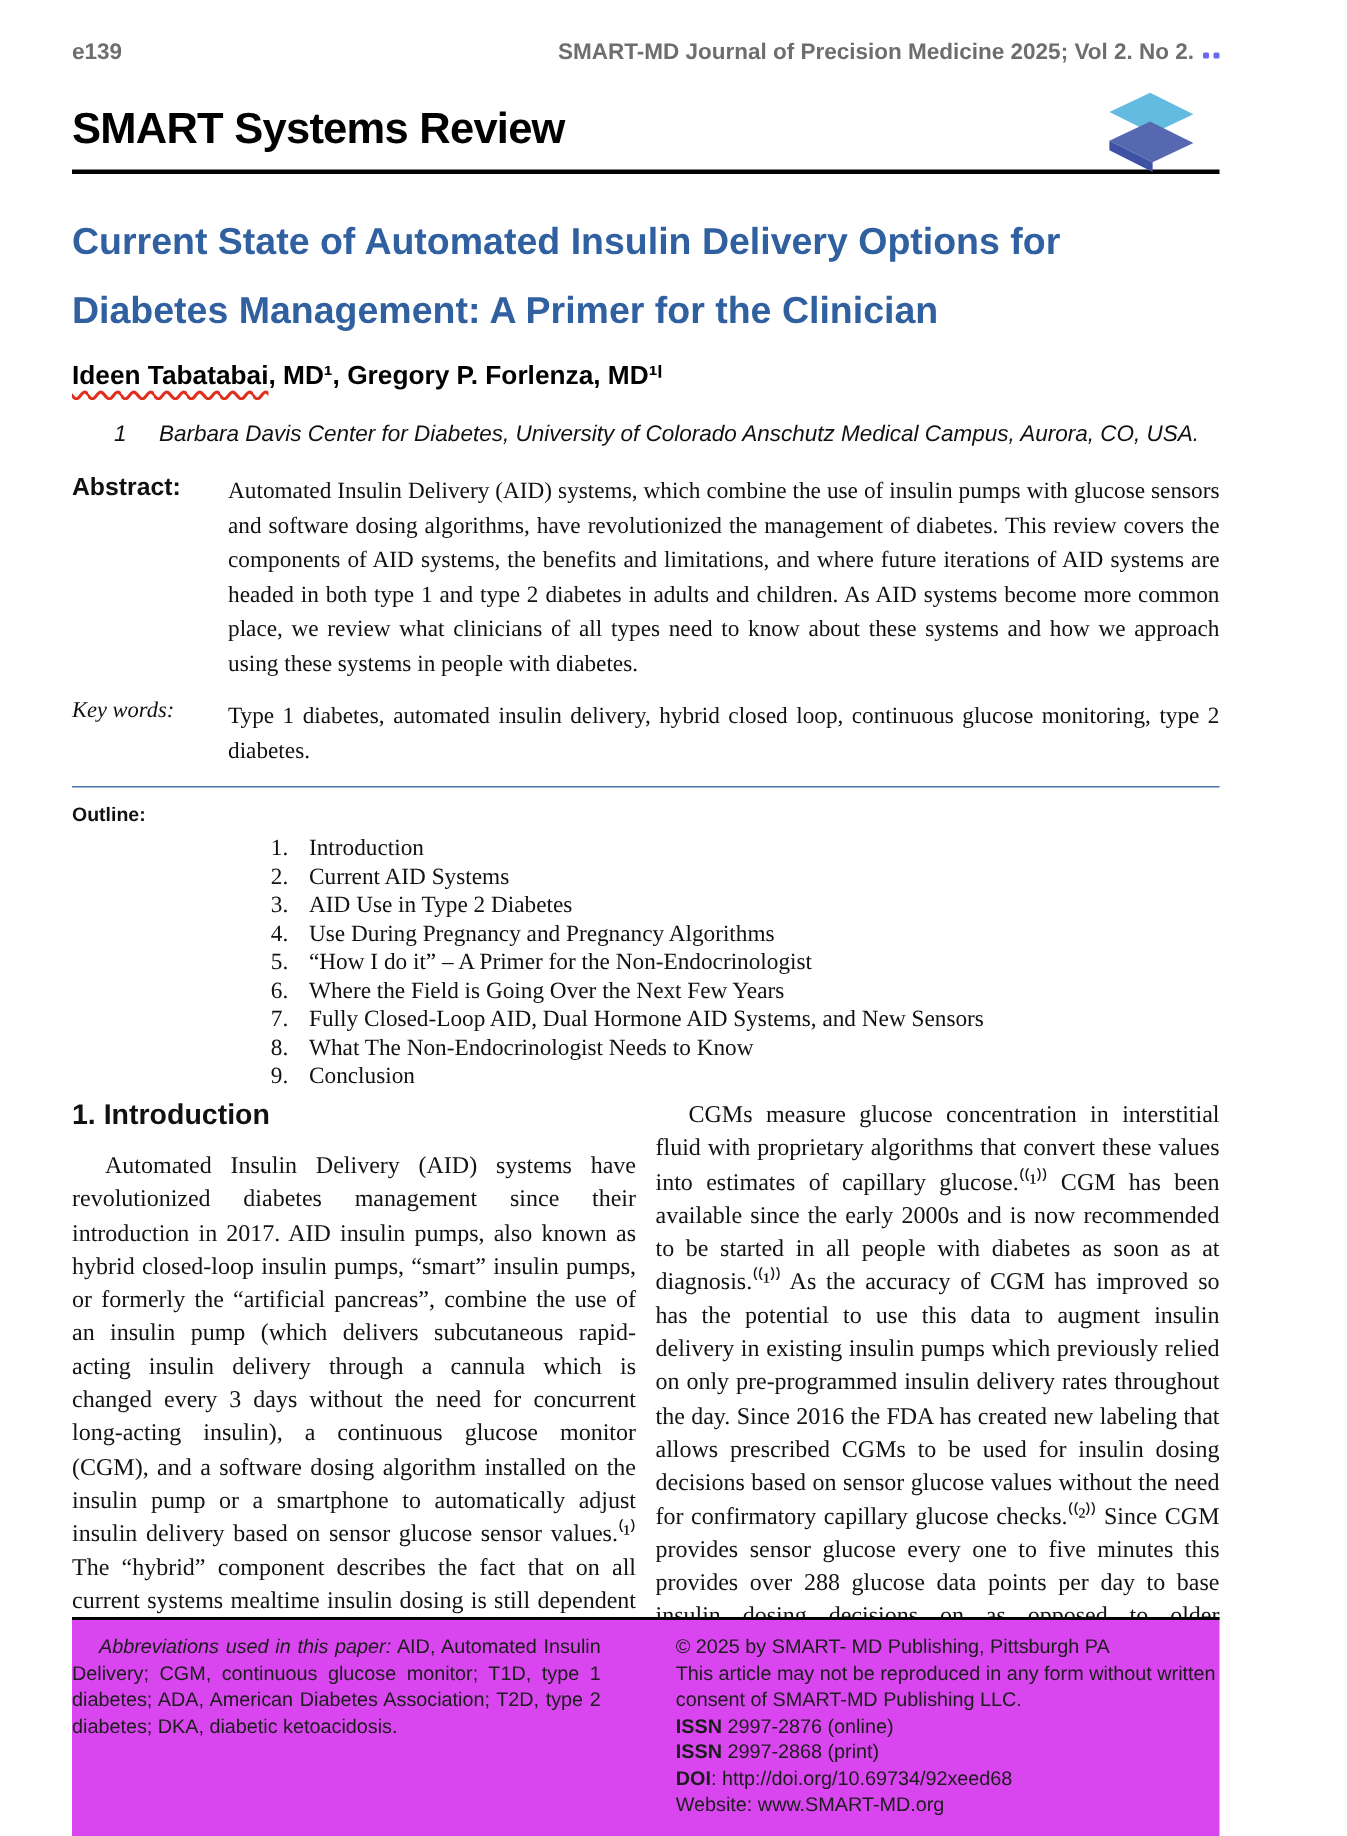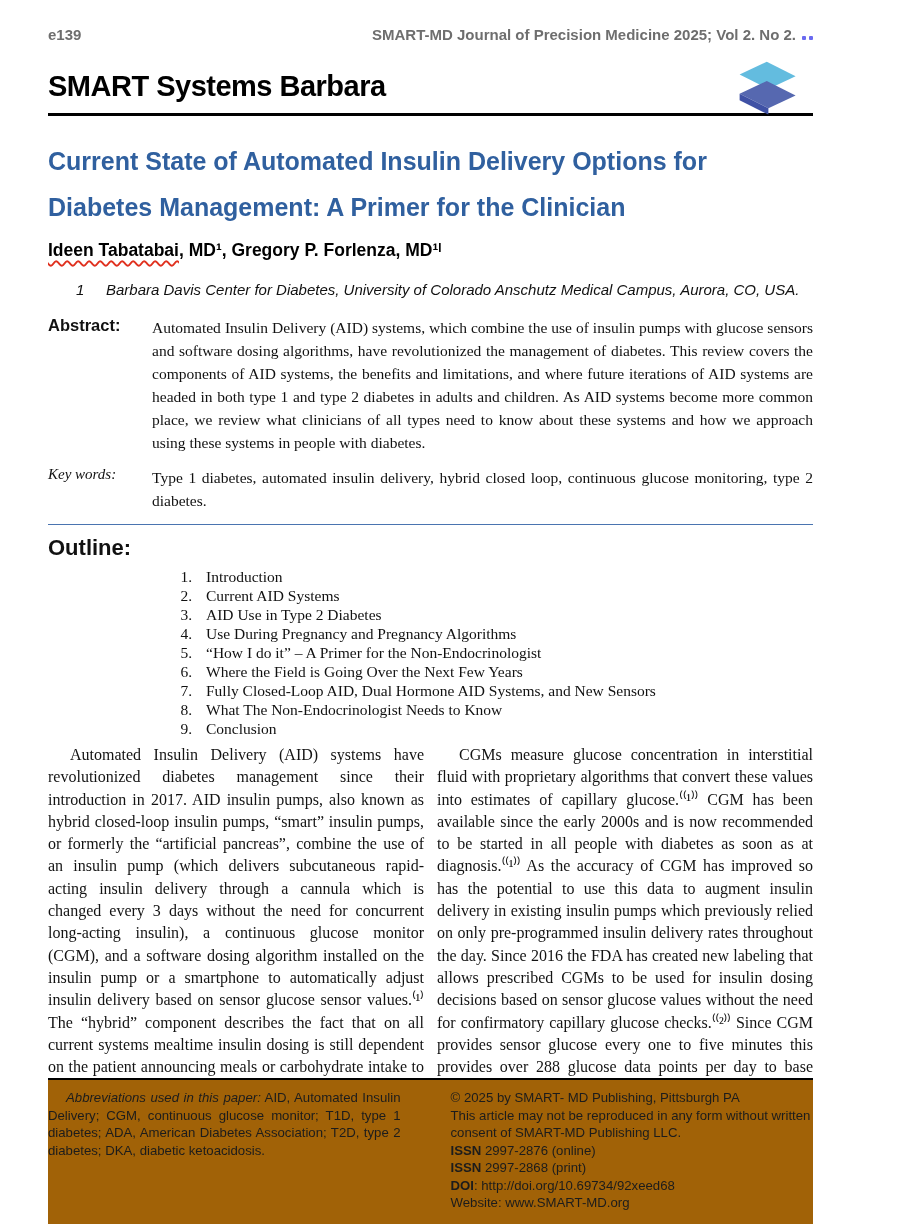--- a/index.html
+++ b/index.html
@@ -34,52 +34,52 @@
   .labelled { display:grid; grid-template-columns:88px 1fr; column-gap:16px; }
   .abstract { margin-top:18px; }
   .ab-label { font-weight:bold; font-size:16.5px; }
   .serif-body { font-family:"Liberation Serif", serif; }
   .ab-text { font-size:15.5px; line-height:23px; text-align:justify; }
   .keywords { margin-top:12px; }
   .kw-label { font-style:italic; font-size:15px; font-family:"Liberation Serif", serif; }
   .rule-blue { border:none; border-top:1.5px solid #4a74b0; margin:12px 0 0 0; }
 
   
-  .outline-h { font-size:22px; font-weight:bold; margin-top:10px; }
+  .outline-h { font-size:13px; font-weight:bold; margin-top:10px; }
   ol.outline { margin:6px 0 0 0; padding-left:148px; font-family:"Liberation Serif", serif;
                font-size:15.5px; line-height:19px; }
   ol.outline li { padding-left:10px; }
 
   
   .columns { display:grid; grid-template-columns:1fr 1fr; column-gap:13px; margin-top:6px; }
   .sec-h { font-size:19px; font-weight:bold; margin:0 0 12px 0; font-family:"Liberation Sans", sans-serif; }
   p.body { font-size:16px; line-height:22.3px; text-align:justify; text-indent:22px; margin:0;
            font-family:"Liberation Serif", serif; color:#131313; }
 
   
-  .footer { position:absolute; left:48px; right:43px; top:1078px; bottom:0; background:#a16207; }
+  .footer { position:absolute; left:48px; right:43px; top:1078px; bottom:0; background:#d946ef; }
   .rule-bottom { border:none; border-top:2.5px solid #000; margin:0; }
   .foot-grid { display:grid; grid-template-columns:1fr 1fr; column-gap:40px; margin-top:9px;
                font-size:13.2px; line-height:17.5px; color:#1c1c1c; }
   .foot-left { text-align:justify; text-indent:18px; padding-right:10px; }
   .foot-left .lead { font-style:italic; }
   .foot-right .b { font-weight:bold; }
 </style>
 </head>
 <body>
 
 <div class="page">
 
   <div class="hdr">
     <span>e139</span>
     <span><span>SMART-MD Journal of Precision Medicine 2025; Vol 2. No 2.</span><span class="dots"><span class="dot"></span><span class="dot"></span></span></span>
   </div>
 
   <div class="banner">
-    <span class="banner-title">SMART Systems Barbara</span>
+    <span class="banner-title">SMART Systems Review</span>
     <svg class="logo" viewBox="0 0 100 80" xmlns="http://www.w3.org/2000/svg">
       <polygon points="22,22 56,6 92,24 58,40" fill="#63bcdf"></polygon>
       <polygon points="22,46 56,30 92,48 58,64" fill="#5668b0"></polygon>
       <polygon points="22,46 58,64 58,72 22,54" fill="#3f51a5"></polygon>
     </svg>
   </div>
   <hr class="rule-top">
 
   <div class="a-title">Current State of Automated Insulin Delivery Options for Diabetes Management: A Primer for the Clinician</div>
 
@@ -112,20 +112,21 @@
     <li>Use During Pregnancy and Pregnancy Algorithms</li>
     <li>“How I do it” – A Primer for the Non-Endocrinologist</li>
     <li>Where the Field is Going Over the Next Few Years</li>
     <li>Fully Closed-Loop AID, Dual Hormone AID Systems, and New Sensors</li>
     <li>What The Non-Endocrinologist Needs to Know</li>
     <li>Conclusion</li>
   </ol>
 
   <div class="columns">
     <div>
+      <h2 class="sec-h">1. Introduction</h2>
       <p class="body">Automated Insulin Delivery (AID) systems have revolutionized diabetes management since their introduction in 2017. AID insulin pumps, also known as hybrid closed-loop insulin pumps, “smart” insulin pumps, or formerly the “artificial pancreas”, combine the use of an insulin pump (which delivers subcutaneous rapid-acting insulin delivery through a cannula which is changed every 3 days without the need for concurrent long-acting insulin), a continuous glucose monitor (CGM), and a software dosing algorithm installed on the insulin pump or a smartphone to automatically adjust insulin delivery based on sensor glucose sensor values.⁽¹⁾ The “hybrid” component describes the fact that on all current systems mealtime insulin dosing is still dependent on the patient announcing meals or carbohydrate intake to trigger an insulin dose for meals.</p>
     </div>
     <div>
       <p class="body">CGMs measure glucose concentration in interstitial fluid with proprietary algorithms that convert these values into estimates of capillary glucose.⁽⁽¹⁾⁾ CGM has been available since the early 2000s and is now recommended to be started in all people with diabetes as soon as at diagnosis.⁽⁽¹⁾⁾ As the accuracy of CGM has improved so has the potential to use this data to augment insulin delivery in existing insulin pumps which previously relied on only pre-programmed insulin delivery rates throughout the day.  Since 2016 the FDA has created new labeling that allows prescribed CGMs to be used for insulin dosing decisions based on sensor glucose values without the need for confirmatory capillary glucose checks.⁽⁽²⁾⁾ Since CGM provides sensor glucose every one to five minutes this provides over 288 glucose data points per day to base insulin dosing decisions on as opposed to older recommendations to have 3-10 fingerstick glucose values per day. This influx of glucose</p>
     </div>
   </div>
 
   <div class="footer">
     <hr class="rule-bottom">
     <div class="foot-grid">

